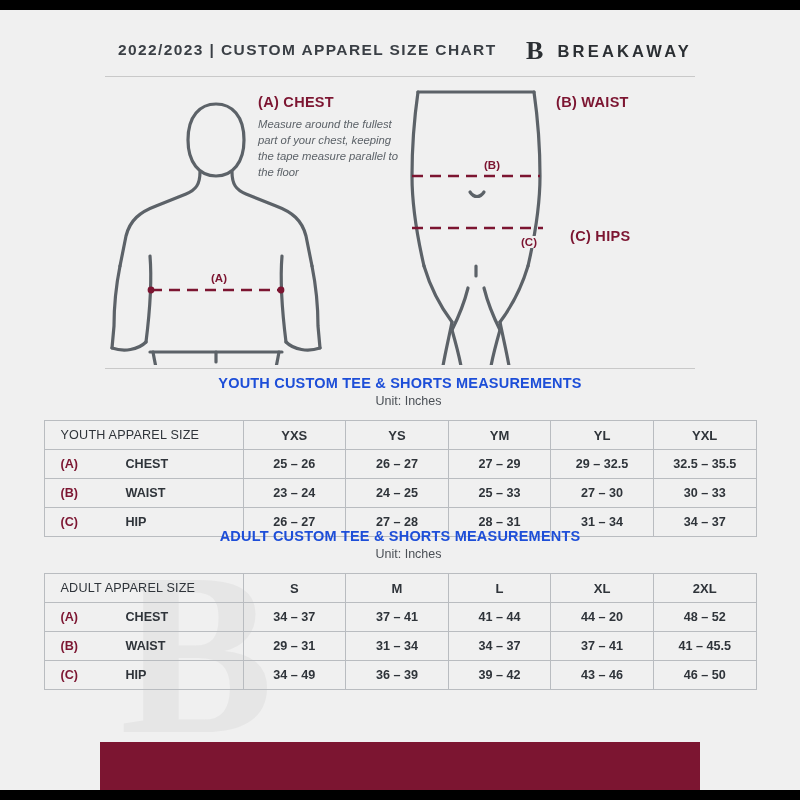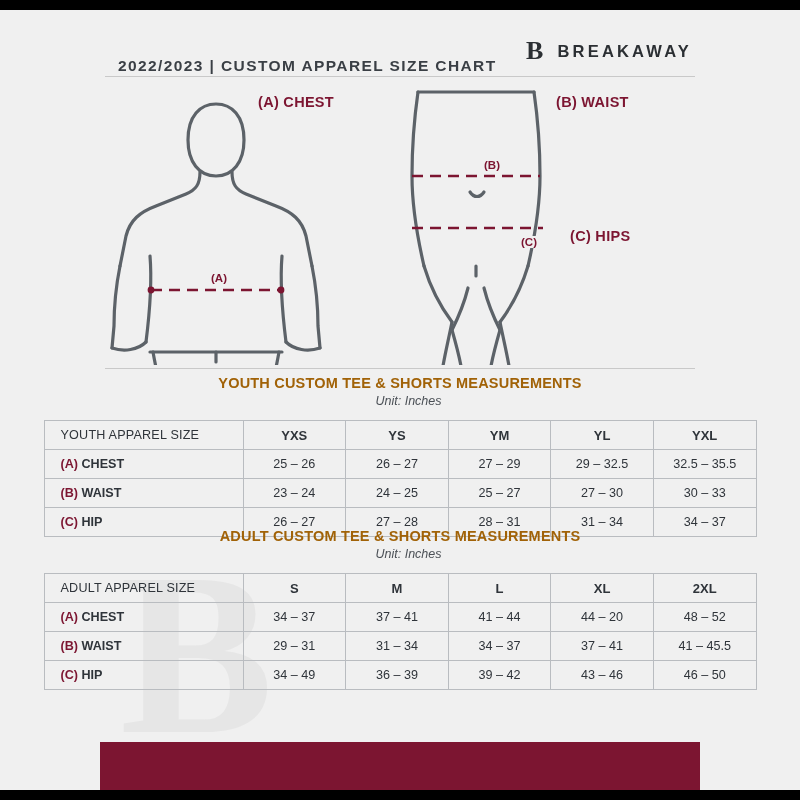--- a/index.html
+++ b/index.html
@@ -42,21 +42,21 @@
     position: absolute;
     left: 0;
     top: 0;
     width: 800px;
     height: 68px;
     z-index: 2;
   }
   .header-title {
     position: absolute;
     left: 118px;
-    top: 47px;
+    top: 31px;
     font-size: 15.5px;
     font-weight: bold;
     letter-spacing: 1.4px;
     color: #3a3f45;
   }
   .brand {
     position: absolute;
     right: 108px;
     top: 28px;
     display: flex;
@@ -128,62 +128,62 @@
   }
 
   
   .section { position: absolute; left: 0; width: 800px; z-index: 2; }
   .sec-youth { top: 365px; }
   .sec-adult { top: 518px; }
   .sec-title {
     text-align: center;
     font-size: 14.5px;
     font-weight: bold;
-    color: #a16207;
+    color: #1d4ed8;
     letter-spacing: 0.2px;
   }
   .sec-unit {
     text-align: center;
     font-size: 12.5px;
-    font-style: italic;
     color: #4b5056;
     margin-top: 3px;
     margin-left: 17px;
   }
   table {
     border-collapse: collapse;
     margin: 12px auto 0 auto;
     width: 713px;
     table-layout: fixed;
   }
   th, td {
     border: 1px solid #b9bcc0;
     height: 28px;
     font-size: 12.6px;
     color: #2f343a;
     text-align: center;
     padding: 0 4px;
+    font-weight: bold;
   }
   th.rowhead, td.rowhead {
     text-align: left;
     padding-left: 16px;
     width: 178px;
   }
   th {
     font-weight: bold;
     font-size: 13px;
   }
   th.rowhead {
     font-weight: normal;
     font-size: 12.6px;
     letter-spacing: 0.2px;
   }
   td.rowhead { font-weight: bold; }
   .tag { color: #7c1531; font-weight: bold; }
-  .rowlabel { color: #2f343a; font-weight: bold; }
+  .rowlabel { color: #2f343a; font-weight: bold; margin-left: 44px; }
 
   
   .footer-bar {
     position: absolute;
     left: 100px;
     top: 732px;
     width: 600px;
     height: 48px;
     background: #7c1531;
     z-index: 3;
@@ -265,20 +265,21 @@
           <line x1="412" y1="148" x2="543" y2="148"></line>
         </g>
       </svg>
 
       <div style="position:absolute;left:207px;top:192px;font-size:11.5px;font-weight:bold;color:#7c1531;background:#f0f0f0;padding:0 4px;">(A)</div>
       <div style="position:absolute;left:480px;top:79px;font-size:11.5px;font-weight:bold;color:#7c1531;background:#f0f0f0;padding:0 4px;">(B)</div>
       <div style="position:absolute;left:517px;top:156px;font-size:11.5px;font-weight:bold;color:#7c1531;background:#f0f0f0;padding:0 4px;">(C)</div>
 
       <div class="callout c-chest">
         <div class="callout-title">(A) CHEST</div>
+        <div class="callout-body">Measure around the fullest part of your chest, keeping the tape measure parallel to the floor</div>
       </div>
       <div class="callout c-waist">
         <div class="callout-title">(B) WAIST</div>
       </div>
       <div class="callout c-hips">
         <div class="callout-title">(C) HIPS</div>
       </div>
     </div>
 
     <div class="hr-mid"></div>
@@ -303,21 +304,21 @@
             <td>25 – 26</td>
             <td>26 – 27</td>
             <td>27 – 29</td>
             <td>29 – 32.5</td>
             <td>32.5 – 35.5</td>
           </tr>
           <tr>
             <td class="rowhead"><span class="tag">(B)</span> <span class="rowlabel">WAIST</span></td>
             <td>23 – 24</td>
             <td>24 – 25</td>
-            <td>25 – 27</td>
+            <td>25 – 33</td>
             <td>27 – 30</td>
             <td>30 – 33</td>
           </tr>
           <tr>
             <td class="rowhead"><span class="tag">(C)</span> <span class="rowlabel">HIP</span></td>
             <td>26 – 27</td>
             <td>27 – 28</td>
             <td>28 – 31</td>
             <td>31 – 34</td>
             <td>34 – 37</td>

